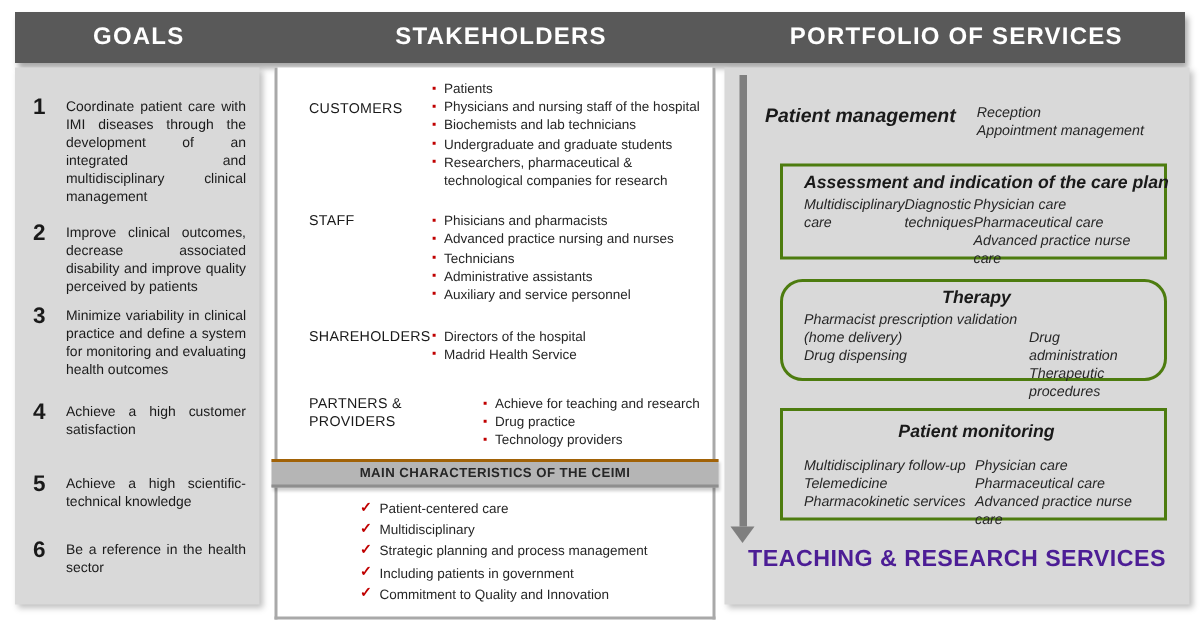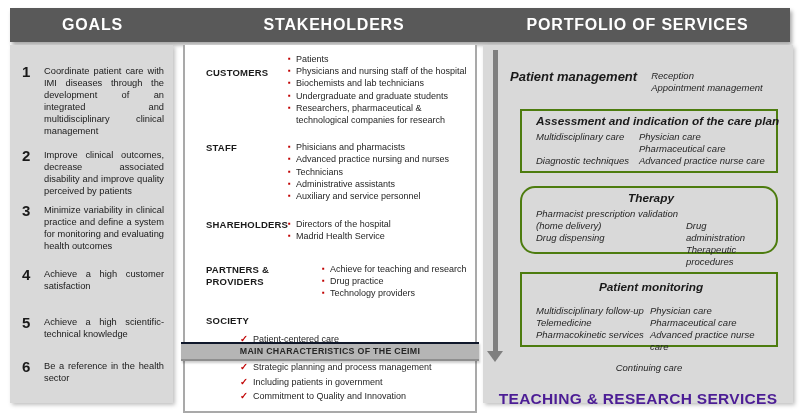--- a/index.html
+++ b/index.html
@@ -33,36 +33,36 @@
   .goal-4{margin-bottom:24px;} .goal-5{margin-bottom:20px;}
 
   
   .stake-panel{
     position:absolute;left:183px;top:45px;width:294px;height:368px;
     background:#ffffff;border-left:2px solid #a9a9a9;border-right:2px solid #a9a9a9;
     border-bottom:2px solid #a9a9a9;box-sizing:border-box;padding-top:8px;
   }
   .sh-group{display:flex;align-items:flex-start;}
   .sh-label{
-    flex:0 0 82px;padding-left:21px;font-weight:bold;font-size:9.5px;
+    flex:0 0 82px;padding-left:21px;font-weight:normal;font-size:9.5px;
     line-height:12px;color:#1a1a1a;letter-spacing:.2px;
   }
   .g-customers .sh-label{padding-top:14px;}
   .g-staff .sh-label,.g-shareholders .sh-label,.g-partners .sh-label{padding-top:1px;}
   .sh-list{list-style:none;margin:0;padding:0;flex:1;}
   .sh-list li{display:flex;align-items:flex-start;font-size:9px;line-height:12.2px;color:#262626;padding-right:6px;}
   .bullet{flex:0 0 8px;color:#c00000;font-size:8px;line-height:12.2px;}
   .g-customers{margin-bottom:15px;} .g-staff{margin-bottom:16px;}
   .g-shareholders{margin-bottom:20px;} .g-partners{margin-bottom:16px;gap:34px;}
 
   .banner{
     position:absolute;left:181px;top:306px;width:298px;height:15px;z-index:3;
-    background:#b5b5b5;border-top:2px solid #0f172a;border-bottom:2px solid #8e8e8e;
+    background:#b5b5b5;border-top:2px solid #a16207;border-bottom:2px solid #8e8e8e;
     text-align:center;line-height:15px;font-size:8.8px;font-weight:bold;color:#262626;
-    letter-spacing:.3px;box-shadow:1px 2px 2px rgba(0,0,0,.2);margin-top:36px;
+    letter-spacing:.3px;box-shadow:1px 2px 2px rgba(0,0,0,.2);
   }
   .checklist{
     list-style:none;margin:0;padding:0;
     position:absolute;left:55px;top:287px;width:230px;
   }
   .checklist li{display:flex;align-items:flex-start;font-size:9px;line-height:14.2px;color:#262626;}
   .check{flex:0 0 13px;color:#c00000;font-weight:bold;font-size:9.5px;line-height:14.2px;}
 
   
   .portfolio-panel{
@@ -81,21 +81,21 @@
   .sbox{
     margin-left:37px;width:258px;box-sizing:border-box;border:2px solid #4d7c0f;
     padding:3px 10px 5px 14px;background:#d9d9d9;
   }
   .sbox-title{
     text-align:center;font-weight:bold;font-style:italic;font-size:11.8px;
     color:#1a1a1a;margin-bottom:3px;white-space:nowrap;
   }
   .cols{display:flex;align-items:stretch;font-style:italic;font-size:9.5px;line-height:12px;color:#262626;}
   .box1{margin-top:15px;height:64px;}
-  .box1 .col-l{flex:0 0 103px;display:flex;flex-direction:column;justify-content:space-between;}
+  .box1 .col-l{flex:0 0 103px;display:flex;flex-direction:row;justify-content:space-between;}
   .box1 .col-r{flex:1;}
   .box2{margin-top:13px;height:68px;border-radius:15px;}
   .full-line{font-style:italic;font-size:9.5px;line-height:12px;color:#262626;}
   .box2 .col-l{flex:0 0 150px;}
   .box2 .col-r{flex:1;}
   .box3{margin-top:18px;height:75px;padding-top:6px;}
   .box3 .sbox-title{margin-bottom:11px;}
   .box3 .col-l{flex:0 0 114px;}
   .box3 .col-r{flex:1;}
   .continuing{
@@ -312,17 +312,16 @@
           <div>Pharmacokinetic services</div>
         </div>
         <div class="col-r">
           <div>Physician care</div>
           <div>Pharmaceutical care</div>
           <div>Advanced practice nurse care</div>
         </div>
       </div>
     </div>
 
-    <div class="continuing">Continuing care</div>
     <div class="teaching">TEACHING &amp; RESEARCH SERVICES</div>
   </div>
 
 </div>
 
 </body></html>

